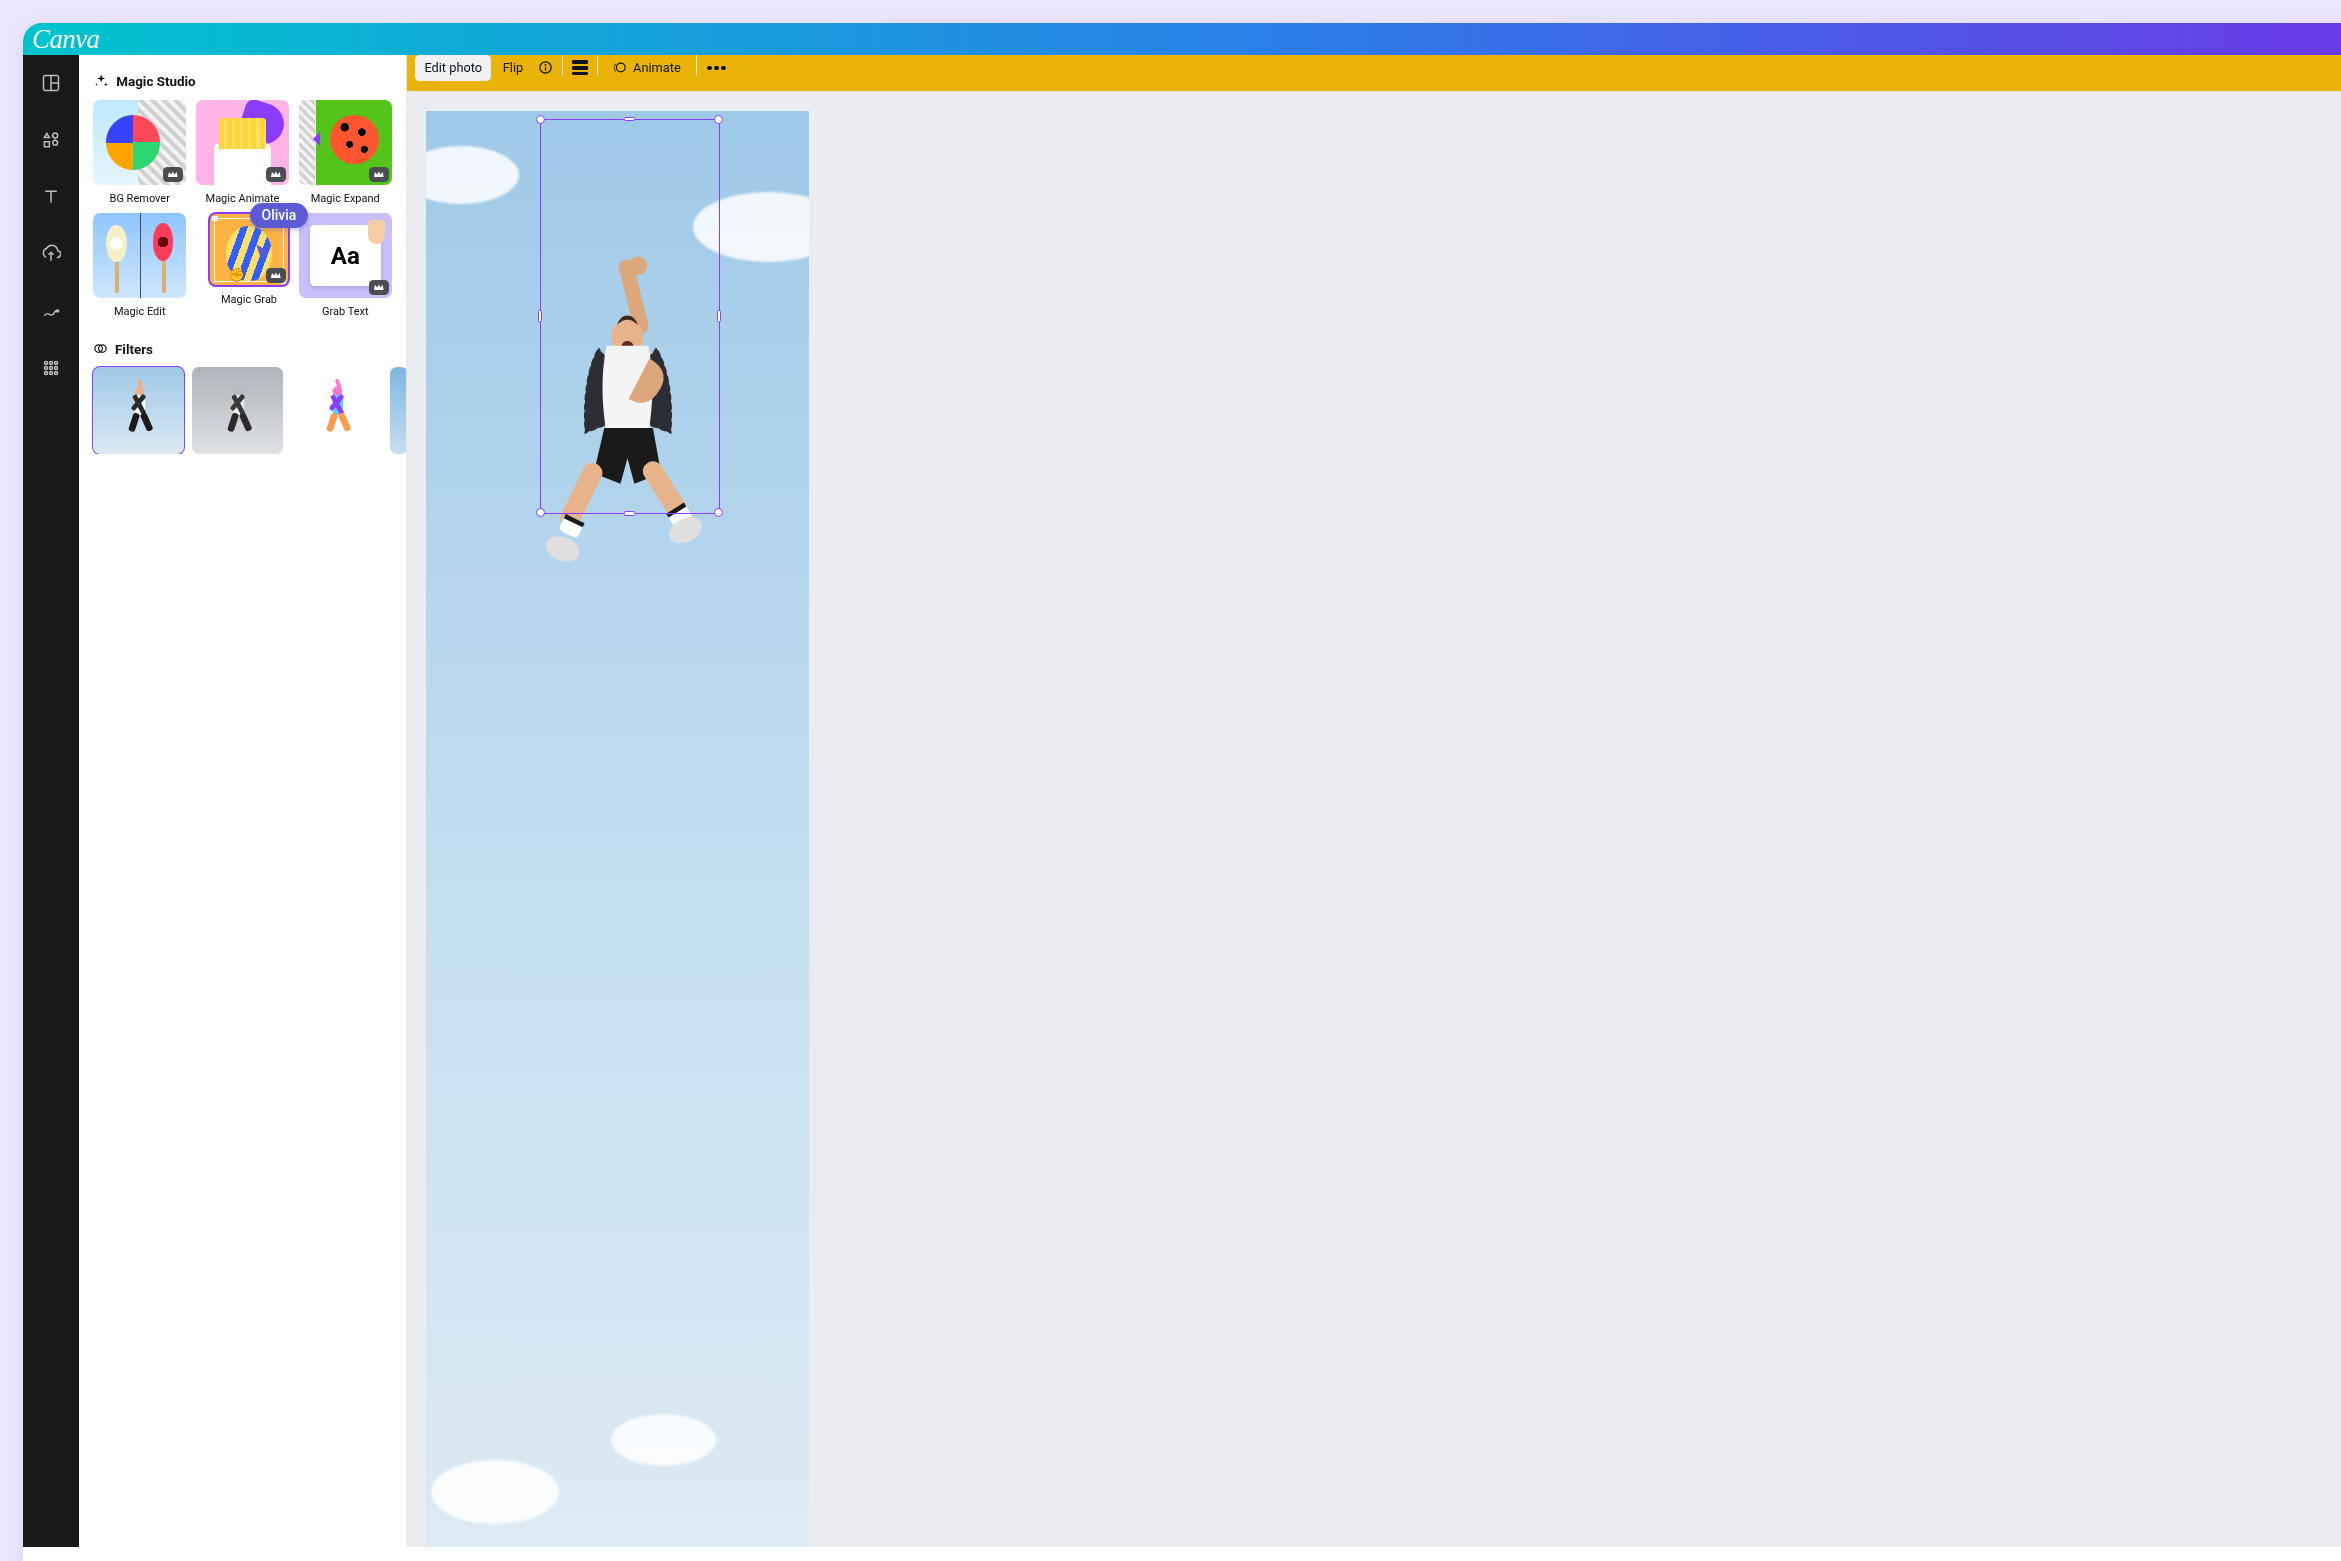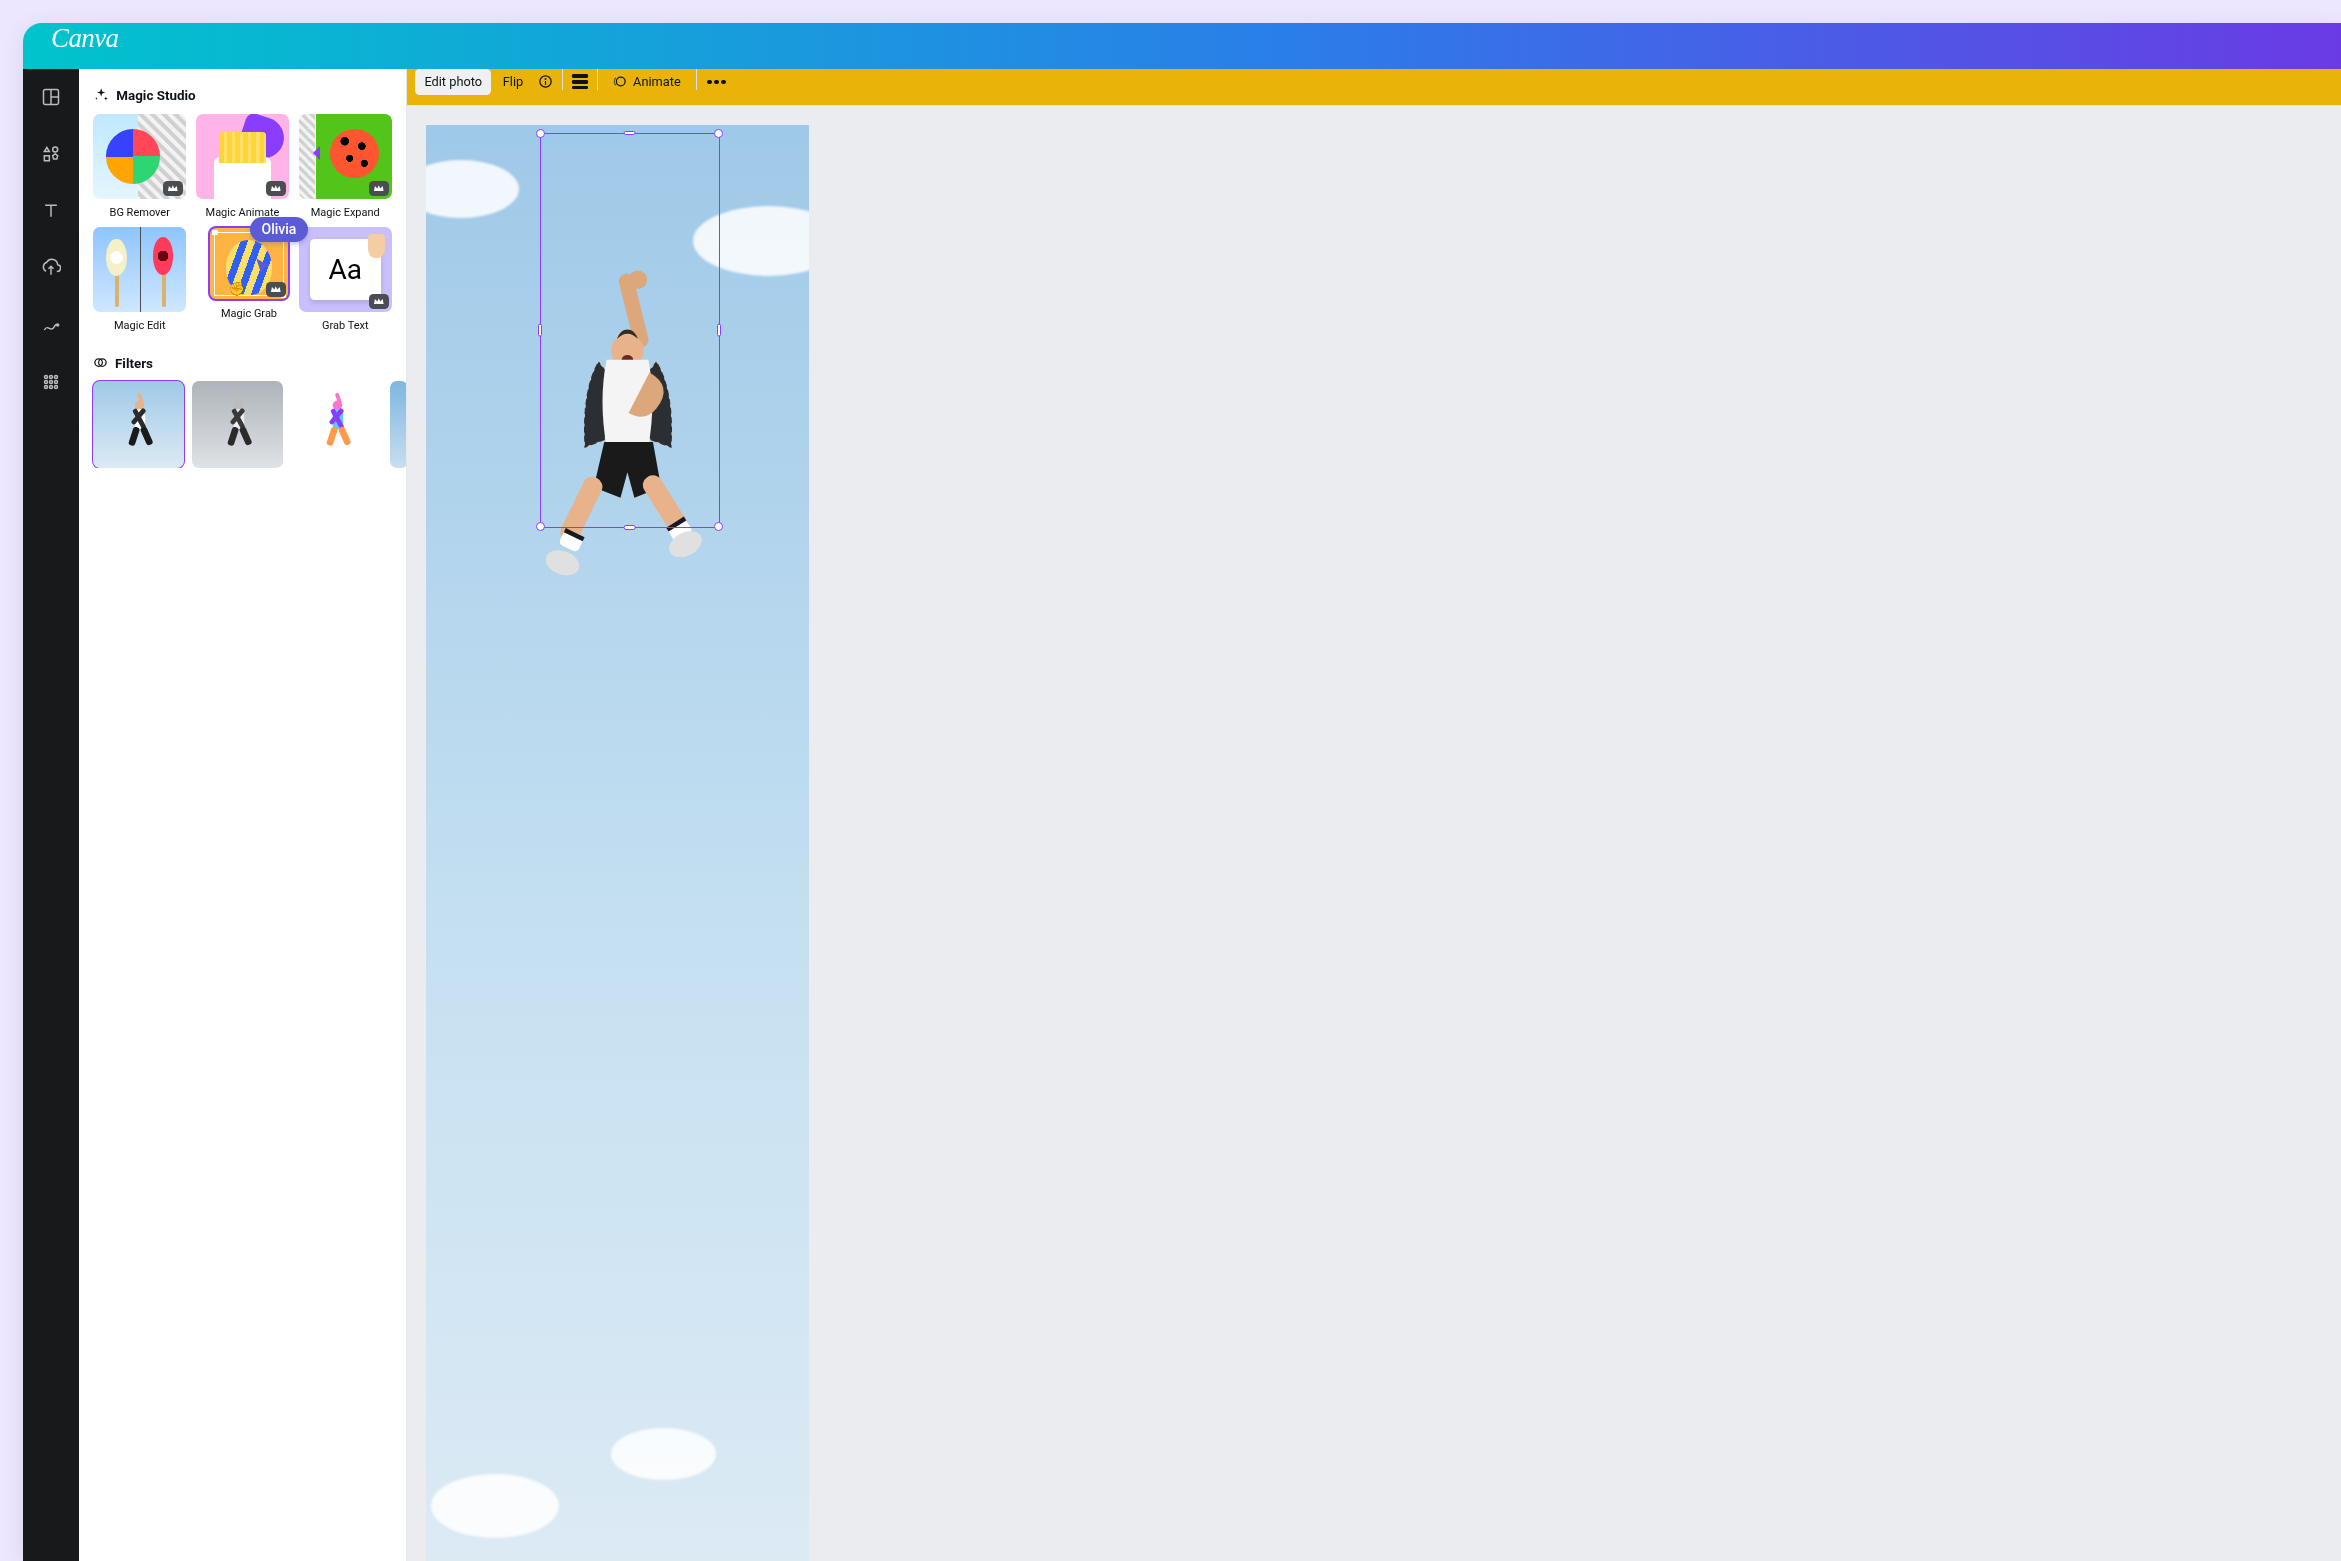--- a/index.html
+++ b/index.html
@@ -15,25 +15,25 @@
   top: 23px;
   left: 23px;
   right: 0;
   bottom: 0;
   border-top-left-radius: 18.6px;
   background: #fff;
   box-shadow: 0 4.6px 23px rgba(0,0,0,0.08);
   overflow: hidden;
 }
 .titlebar {
-  height: 46px;
+  height: 32px;
   background: linear-gradient(90deg,#00c4cc 0%,#2b7de9 55%,#6a3be4 100%);
   display: flex;
-  align-items: flex-start;
-  padding-left: 28px;
+  align-items: center;
+  padding-left: 9px;
 }
 .logo {
   font-family: "Brush Script MT","Segoe Script",cursive;
   font-style: italic;
   color: #fff;
   font-size: 27px;
   font-weight: 500;
   letter-spacing: -0.6px;
 }
 .workspace { display: flex; height: calc(100% - 46px); }
@@ -172,21 +172,21 @@
 .balloon { position:absolute; left:22%; top:18%; width:56%; aspect-ratio:0.82; border-radius:50% 50% 48% 48%;
   background: repeating-linear-gradient(110deg,#2f5fff 0 7px,#ffe066 7px 14px);}
 .sel-box { position:absolute; inset:6% 6% 6% 6%; border:1.2px solid #fff; }
 .sel-box::before,.sel-box::after{content:"";position:absolute;width:5.8px;height:5.8px;background:#fff;}
 .sel-box::before{left:-2.9px;top:-2.9px;} .sel-box::after{right:-2.9px;bottom:-2.9px;}
 .collab-cursor { position:absolute; left:55%; top:40%; }
 .collab-cursor svg{width:20px;height:20px;fill:#5b5bd6;}
 .grab-hand { position:absolute; left:26%; bottom:6%; font-size:12.8px; filter:drop-shadow(0 0 0.6px #000);}
 
 .grab-text { background:#cabffd; display:flex; align-items:center; justify-content:center;}
-.grab-text .card{ width:76%; height:72%; background:#fff; border-radius:4.6px; display:flex; align-items:center; justify-content:center; font-size:28px; font-weight:400; box-shadow:0 2.3px 5.8px rgba(0,0,0,0.12);}
+.grab-text .card{ width:76%; height:72%; background:#fff; border-radius:4.6px; display:flex; align-items:center; justify-content:center; font-size:24px; font-weight:700; box-shadow:0 2.3px 5.8px rgba(0,0,0,0.12);}
 .grab-text .hand{position:absolute;right:8%;top:8%;width:18%;height:28%;background:#f4cda3;border-radius:3.5px 3.5px 40% 40%;}
 
 .collab-badge {
   position: absolute;
   top: -10.5px;
   left: 58%;
   background: #5b5bd6;
   color: #fff;
   padding: 4.6px 11.6px;
   border-radius: 580px;

